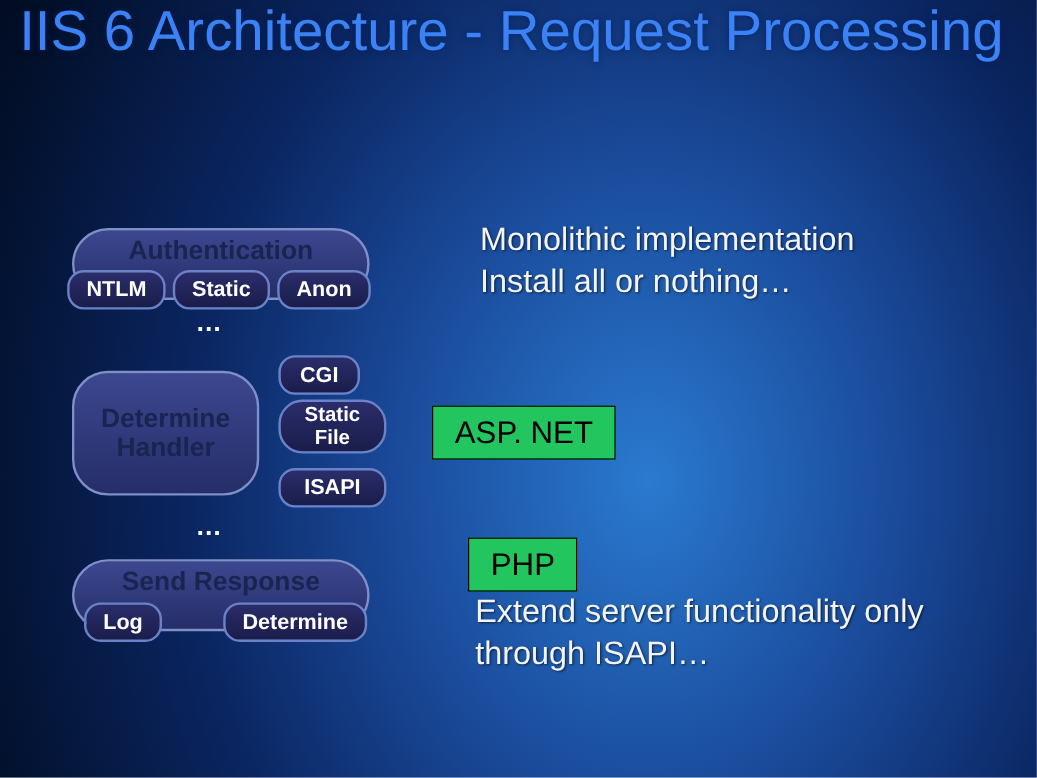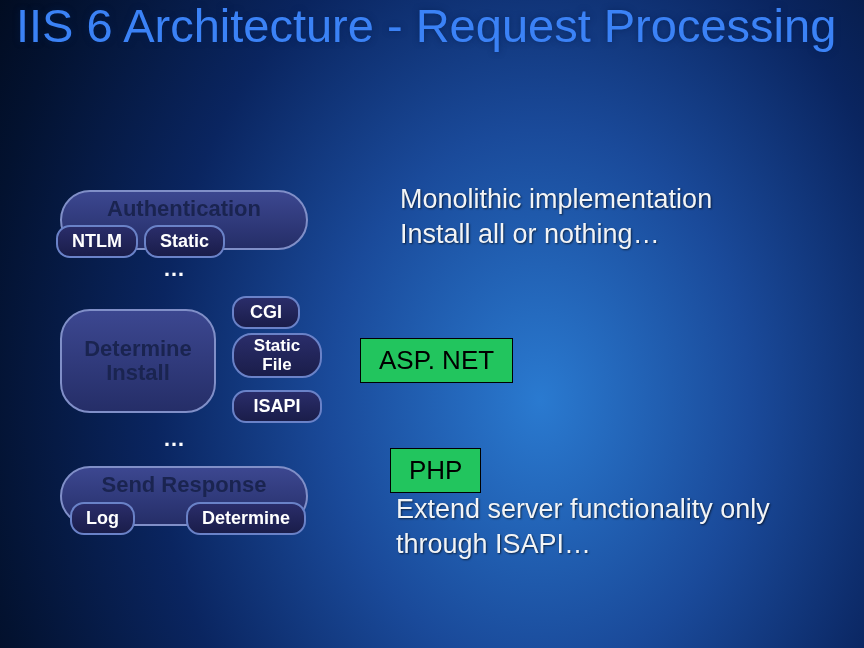--- a/index.html
+++ b/index.html
@@ -82,27 +82,28 @@
 <body>
 
 <div class="title">IIS 6 Architecture - Request Processing</div>
 
 <div id="auth-box" class="bigbox">
   <div id="auth-label" class="label">Authentication</div>
 </div>
 <div id="auth-pills">
   <div class="pill">NTLM</div>
   <div class="pill">Static</div>
+  <div class="pill">Anon</div>
 </div>
 <div id="auth-ellipsis" class="ellps">…</div>
 
 <div id="handler-box" class="bigbox">
   <div class="label" style="line-height:1.1;">
     <span>Determine</span><br>
-    <span>Install</span>
+    <span>Handler</span>
   </div>
 </div>
 <div id="cgi-pill" class="pill">CGI</div>
 <div id="static-pill" class="pill pill-tall">
   <div>
     <span>Static</span><br>
     <span>File</span>
   </div>
 </div>
 <div id="isapi-pill" class="pill">ISAPI</div>

